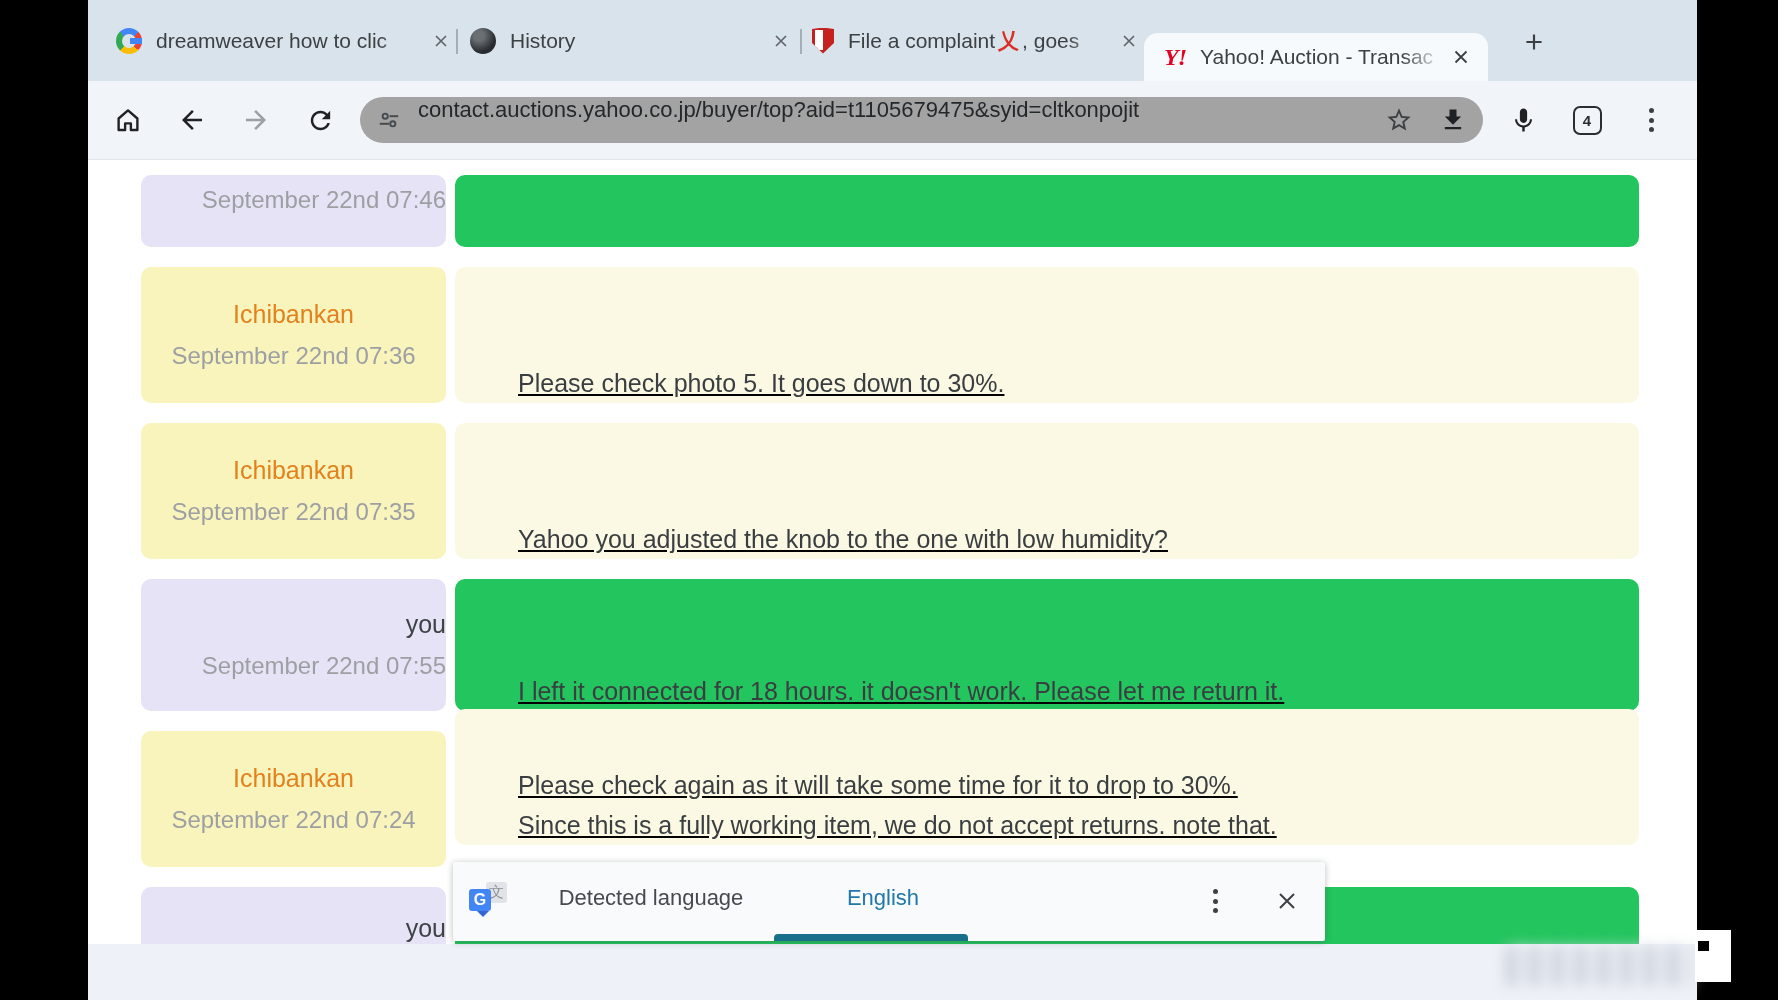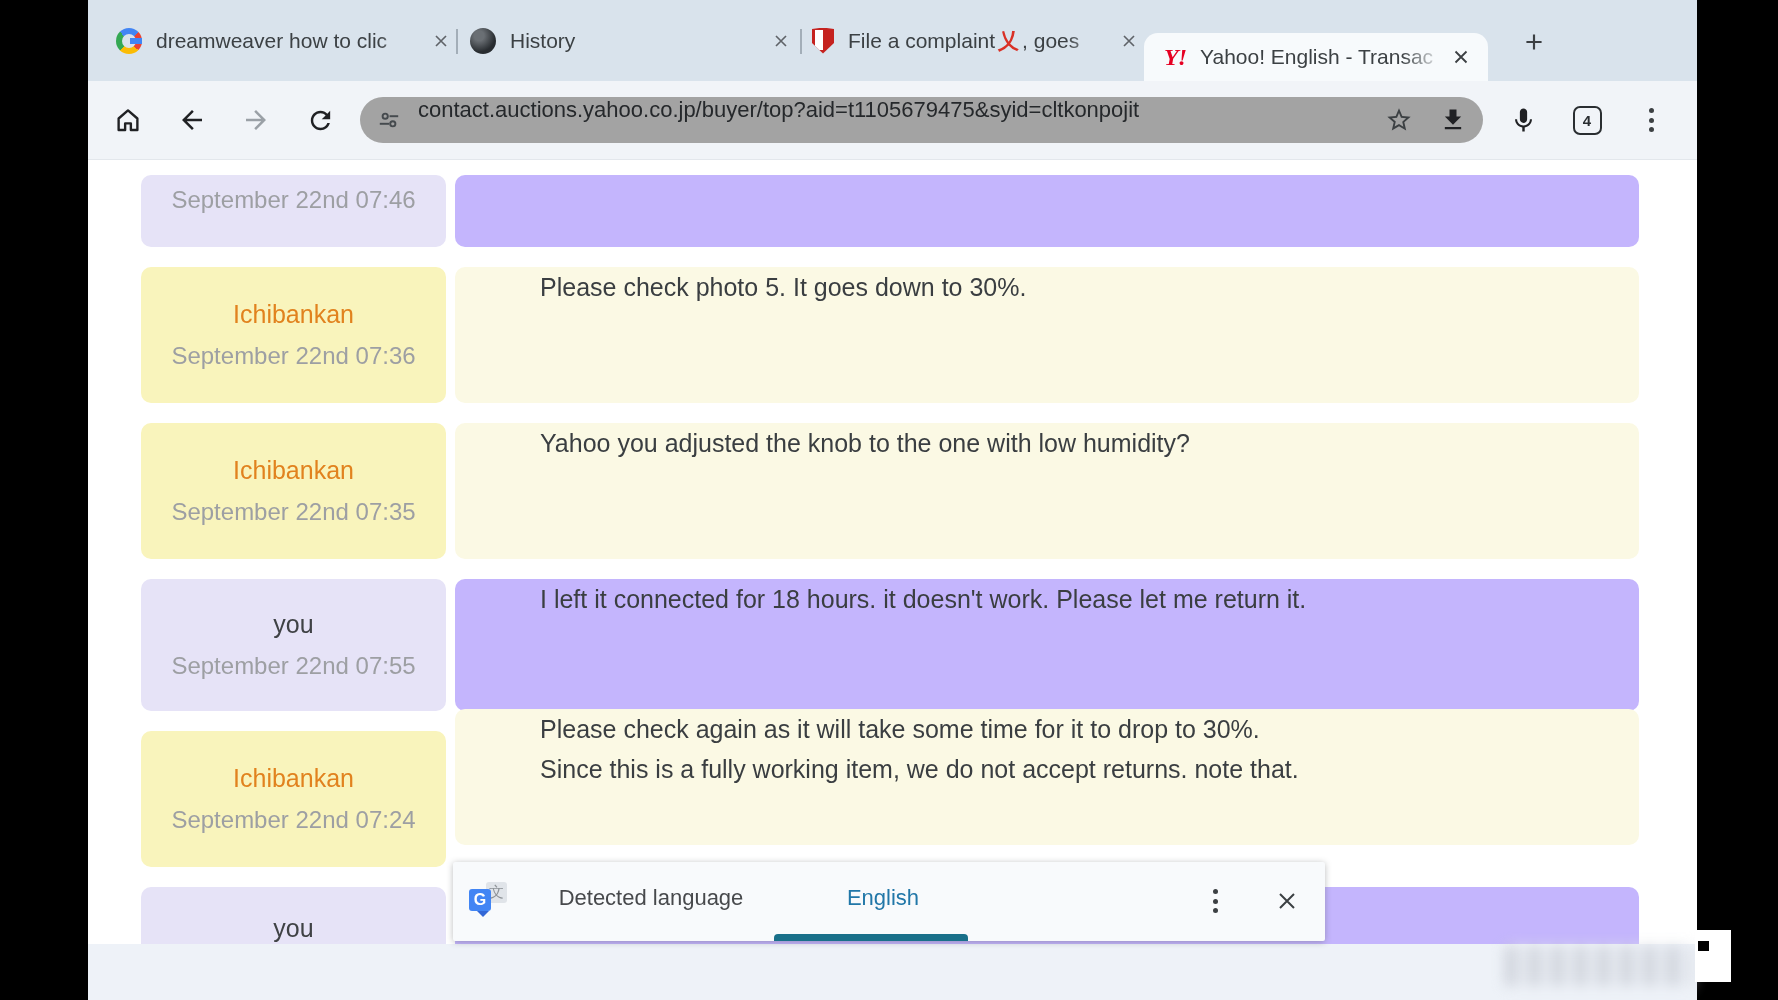--- a/index.html
+++ b/index.html
@@ -42,25 +42,25 @@
      -webkit-mask-image:linear-gradient(90deg,#000 90%,transparent 100%);
      mask-image:linear-gradient(90deg,#000 90%,transparent 100%);}
   .omni-ic{flex:0 0 auto;display:flex;align-items:center;justify-content:center;}
   .tabcount{width:25px;height:25px;border:2.5px solid #2a2e31;border-radius:7px;display:flex;
      align-items:center;justify-content:center;font-size:15px;font-weight:bold;color:#2a2e31;}
 
   
   .page{position:absolute;left:0;top:160px;width:100%;height:784px;background:#fff;}
   .cell{position:absolute;border-radius:10px;box-sizing:border-box;}
   .name-cell{left:53px;width:305px;display:flex;flex-direction:column;align-items:center;justify-content:center;gap:13px;}
-  .msg-cell{left:367px;width:1184px;display:flex;flex-direction:column;justify-content:flex-start;padding-left:85px;}
+  .msg-cell{left:367px;width:1184px;display:flex;flex-direction:column;justify-content:flex-end;padding-left:63px;text-decoration:underline;}
   .seller .name-cell{background:#f9f4bc;}
   .seller .msg-cell{background:#fbf9e4;}
-  .buyer .name-cell{background:#e6e3f7;}
-  .buyer .msg-cell{background:#c4b5fd;}
+  .buyer .name-cell{background:#e6e3f7;align-items:flex-end;}
+  .buyer .msg-cell{background:#22c55e;}
   .sender{font-size:25px;color:#3f4245;}
   .seller .sender{color:#e1821e;}
   .mtime{font-size:24px;color:#9d9fa3;}
   .mline{font-size:25px;color:#3a3e41;line-height:40px;}
   .partial-top .name-cell{justify-content:flex-start;padding-top:11px;}
   .partial-bottom .name-cell{justify-content:flex-start;padding-top:27px;}
 
   .graystrip{position:absolute;left:0;top:944px;width:100%;height:56px;background:#eef2f8;z-index:5;}
 
   
@@ -133,21 +133,21 @@
         <svg width="20" height="20" viewBox="0 0 24 24">
             <path d="M6 6L18 18M18 6L6 18" stroke="#5f6368" stroke-width="2" fill="none"></path>
           </svg>
       </span>
     </div>
 
     <div class="tab-active">
       <span class="tab-fav">
           <span class="fav-y">Y!</span>
         </span>
-      <span class="tab-title">Yahoo! English - Transac</span>
+      <span class="tab-title">Yahoo! Auction - Transac</span>
       <span class="tab-close">
         <svg width="22" height="22" viewBox="0 0 24 24">
             <path d="M6 6L18 18M18 6L6 18" stroke="#3c4043" stroke-width="2" fill="none"></path>
           </svg>
       </span>
     </div>
 
     <div class="newtab">
       <svg width="26" height="26" viewBox="0 0 24 24">
           <path d="M12 5v14M5 12h14" stroke="#3c4043" stroke-width="2" fill="none"></path>

